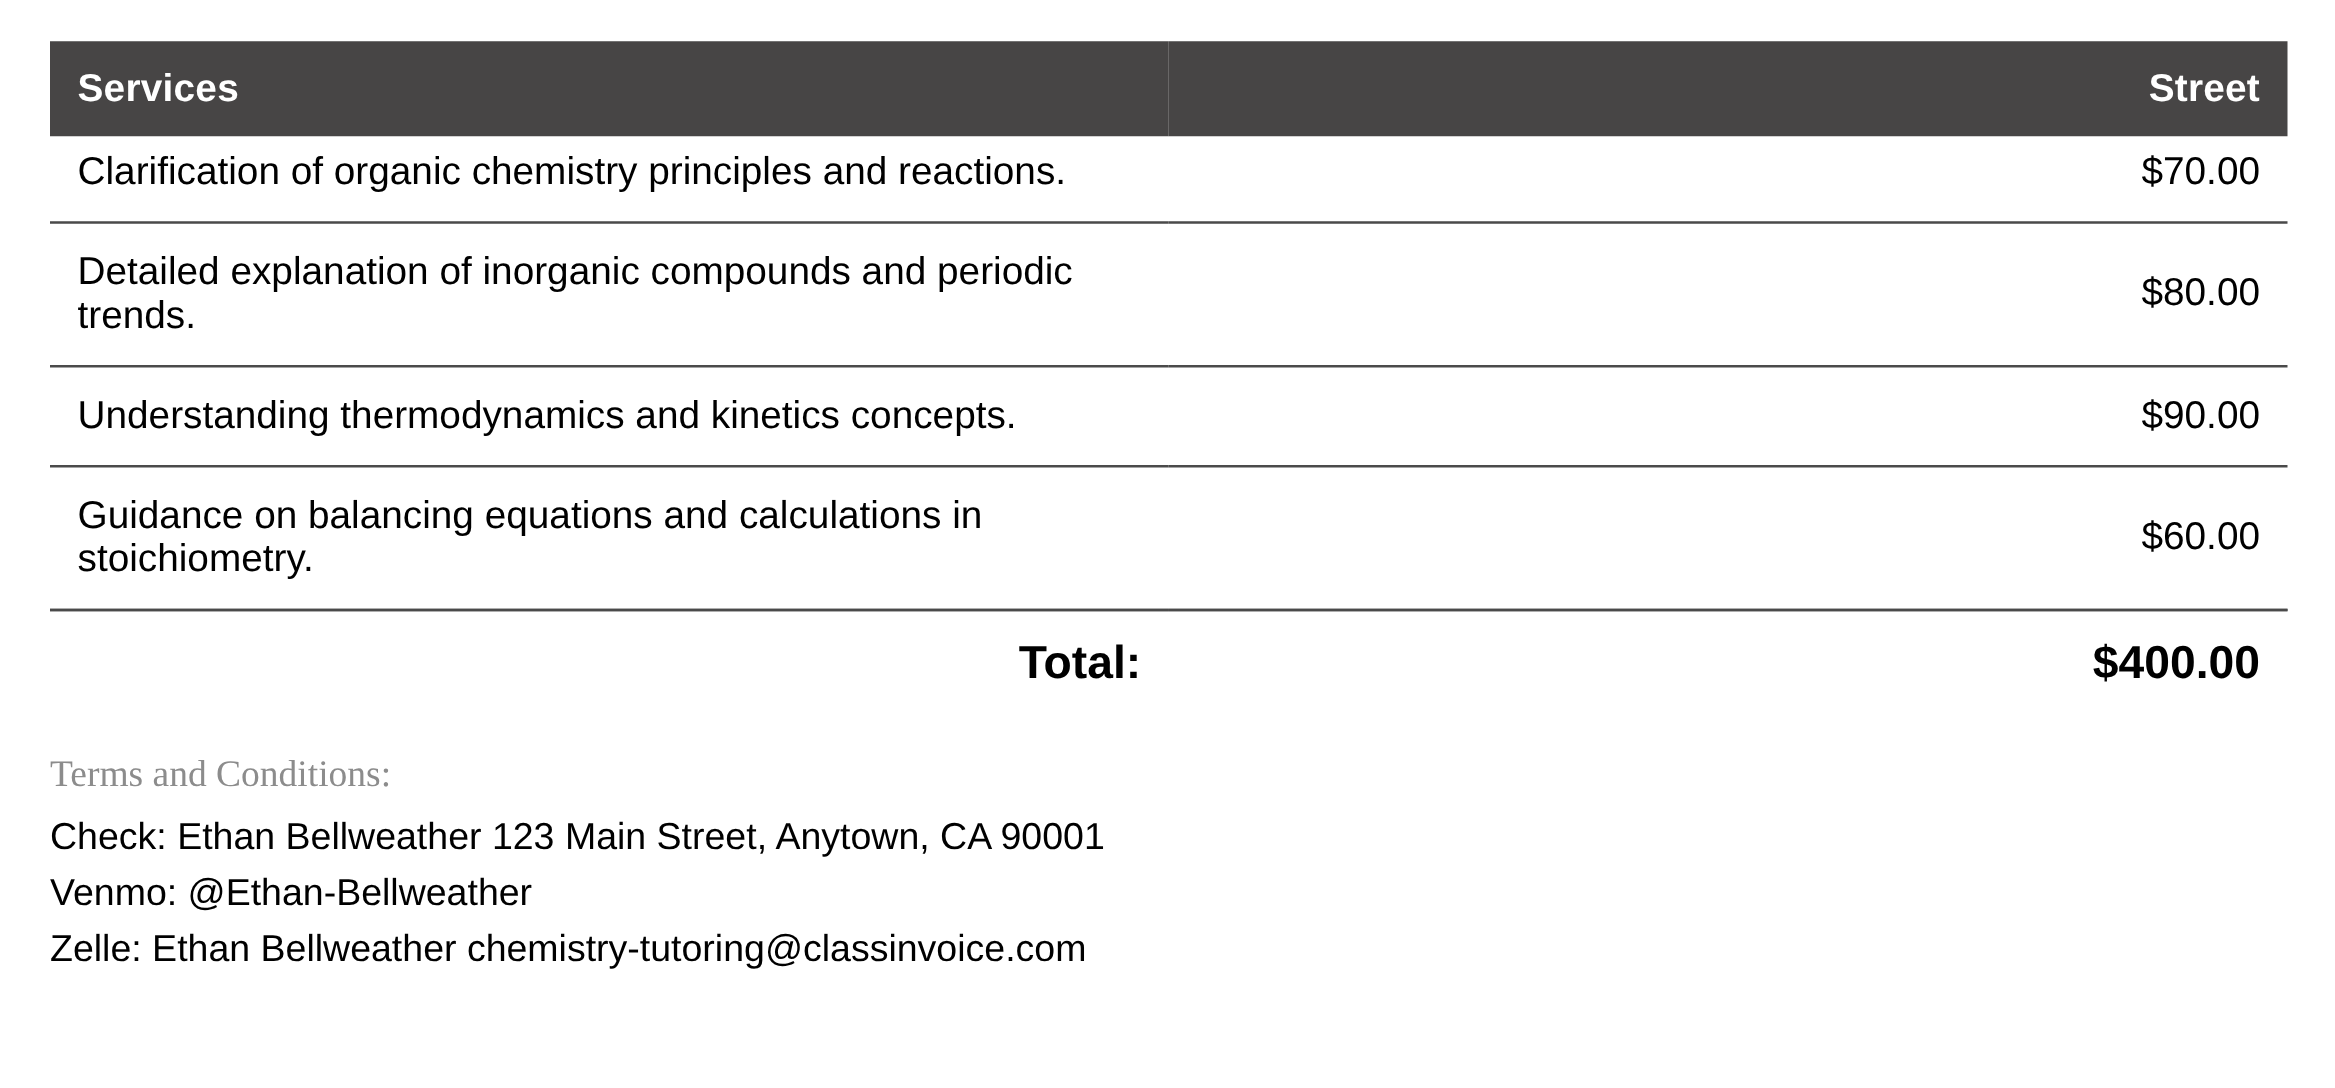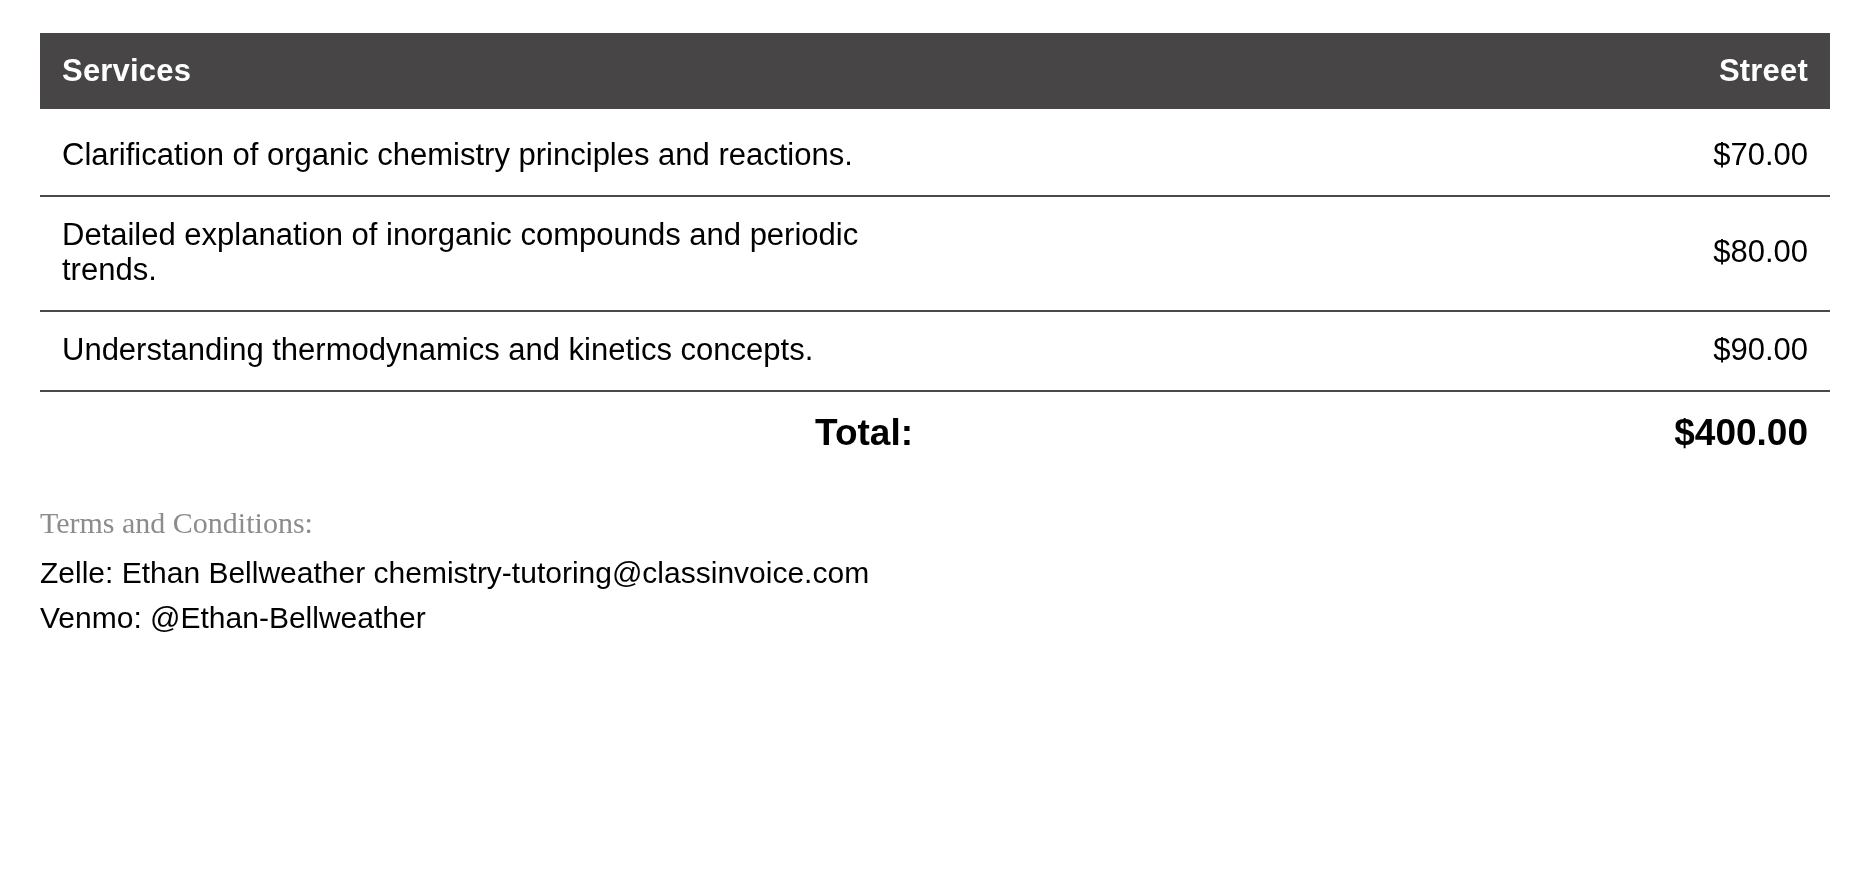--- a/index.html
+++ b/index.html
@@ -42,21 +42,21 @@
   }
   .invoice-table tbody td {
     font-size: 31px;
     font-weight: normal;
     color: #000000;
     padding: 20px 22px 22px 22px;
     border-bottom: 2px solid #4a4a4a;
     line-height: 1.15;
   }
   .invoice-table tbody tr:first-child td {
-    padding-top: 28px;
+    padding-top: 10px;
   }
   .invoice-table tbody td.cell-service {
     text-align: left;
   }
   .invoice-table tbody td.cell-price {
     text-align: right;
     white-space: nowrap;
   }
   .invoice-table tfoot td {
     font-size: 37px;
@@ -107,28 +107,33 @@
         <td class="cell-price">$70.00</td>
       </tr>
       <tr>
         <td class="cell-service">Detailed explanation of inorganic compounds and periodic trends.</td>
         <td class="cell-price">$80.00</td>
       </tr>
       <tr>
         <td class="cell-service">Understanding thermodynamics and kinetics concepts.</td>
         <td class="cell-price">$90.00</td>
       </tr>
+      <tr>
+        <td class="cell-service">Guidance on balancing equations and calculations in stoichiometry.</td>
+        <td class="cell-price">$60.00</td>
+      </tr>
     </tbody>
     <tfoot>
       <tr>
         <td class="total-label">Total:</td>
         <td class="total-value">$400.00</td>
       </tr>
     </tfoot>
   </table>
 
   <div class="terms">
     <div class="terms-title">Terms and Conditions:</div>
+    <div class="terms-line">Check: Ethan Bellweather 123 Main Street, Anytown, CA 90001</div>
+    <div class="terms-line">Venmo: @Ethan-Bellweather</div>
     <div class="terms-line">Zelle: Ethan Bellweather chemistry-tutoring@classinvoice.com</div>
-    <div class="terms-line">Venmo: @Ethan-Bellweather</div>
   </div>
 
 </div>
 
 </body></html>

